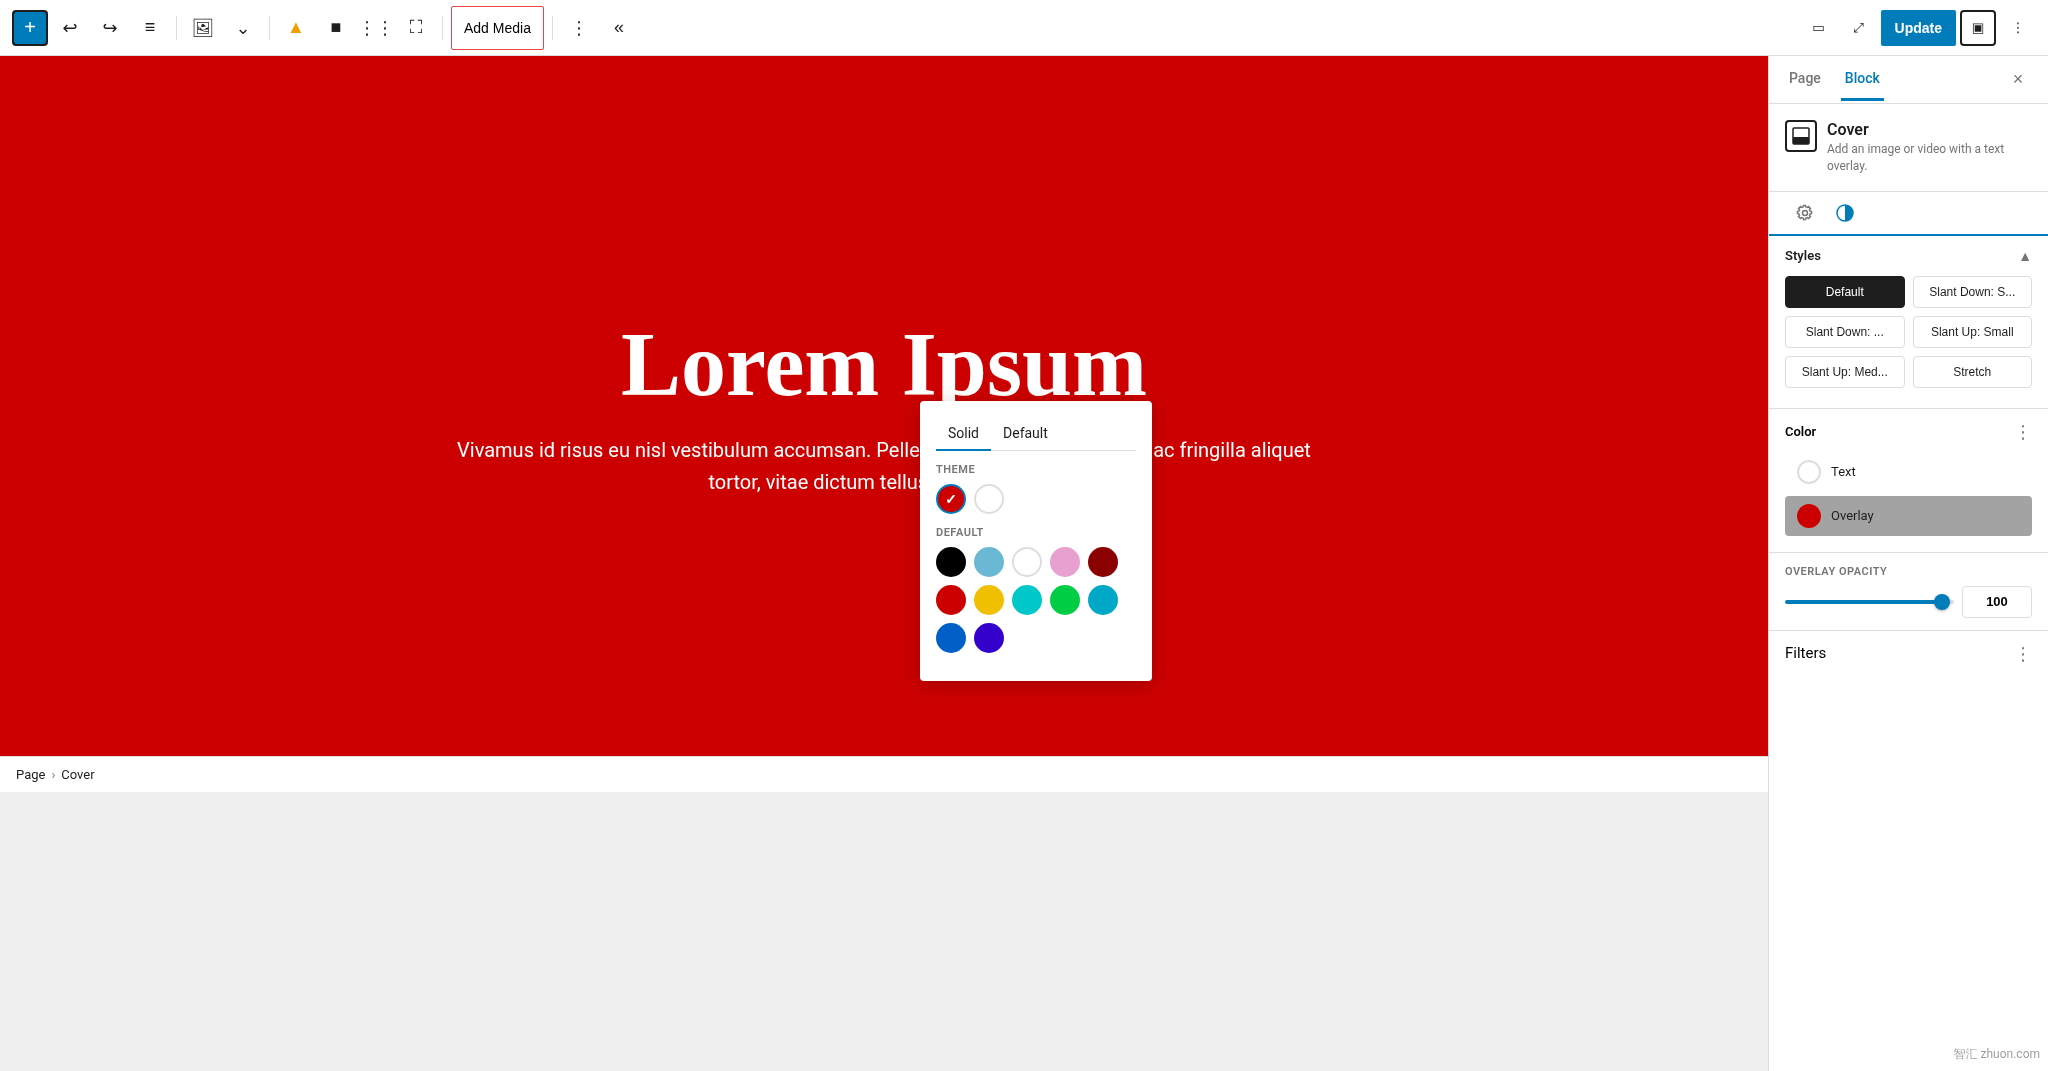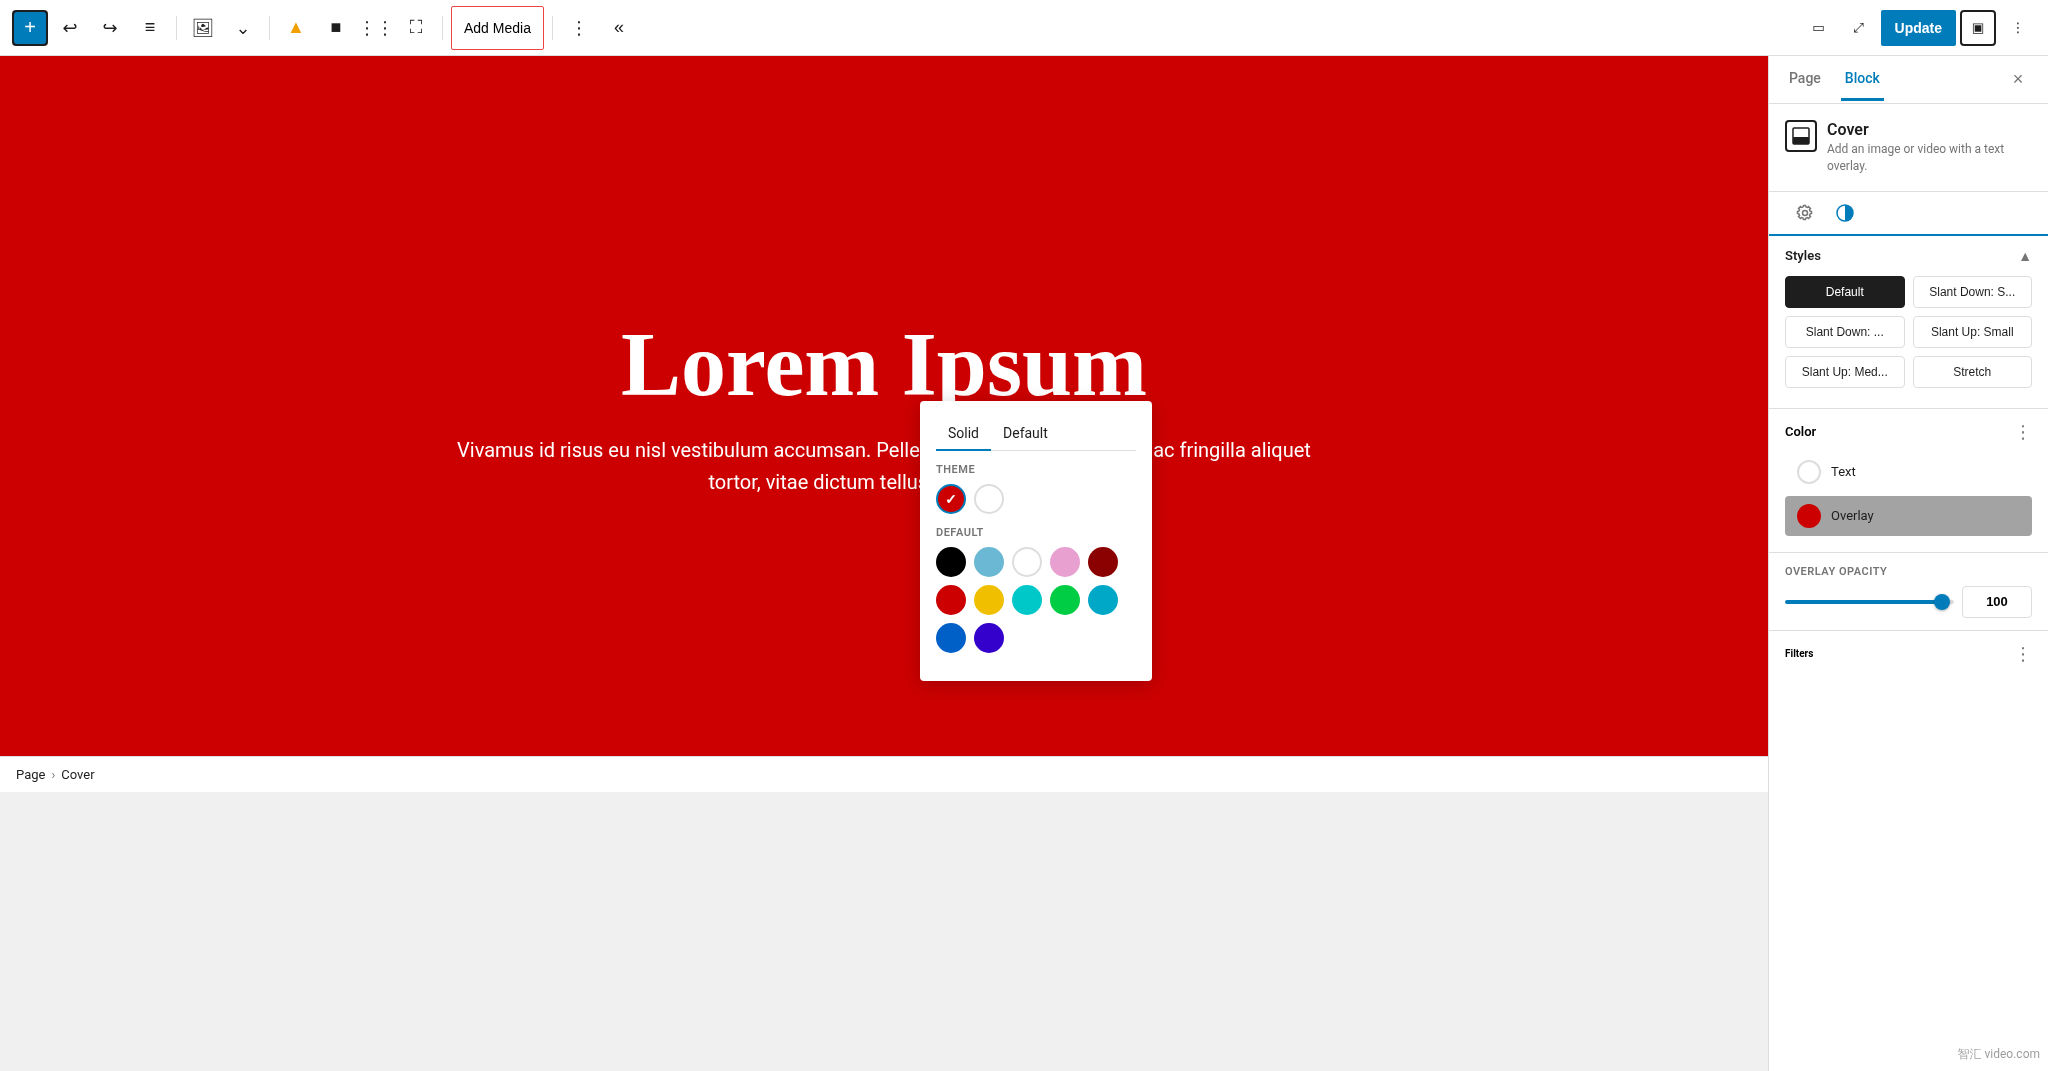--- a/index.html
+++ b/index.html
@@ -183,21 +183,21 @@
       width: 16px; height: 16px; background: #007cba; border-radius: 50%;
       position: absolute; top: -6px; left: calc(93% - 8px); box-shadow: 0 1px 3px rgba(0,0,0,0.3);
     }
     .opacity-input {
       width: 70px; height: 32px; border: 1px solid #ddd; border-radius: 4px;
       text-align: center; font-size: 13px; padding: 4px; font-weight: bold;
     }
 
     .filters-section { padding: 12px 16px; }
     .filters-header { display: flex; align-items: center; justify-content: space-between; }
-    .filters-title { font-size: 10px; font-weight: 700; }
+    .filters-title { font-size: 15px; font-weight: 400; }
 
     .more-icon { font-size: 18px; color: #757575; cursor: pointer; }
 
     
     .watermark {
       position: fixed; bottom: 8px; right: 8px; font-size: 12px; color: rgba(0,0,0,0.4);
       z-index: 9999;
     }
   </style>
 </head>
@@ -385,13 +385,13 @@
 
     <div class="filters-section">
       <div class="filters-header">
         <span class="filters-title">Filters</span>
         <span class="more-icon">⋮</span>
       </div>
     </div>
   </div>
 </div>
 
-<div class="watermark">智汇 video.com</div>
+<div class="watermark">智汇 zhuon.com</div>
 
 </body></html>

